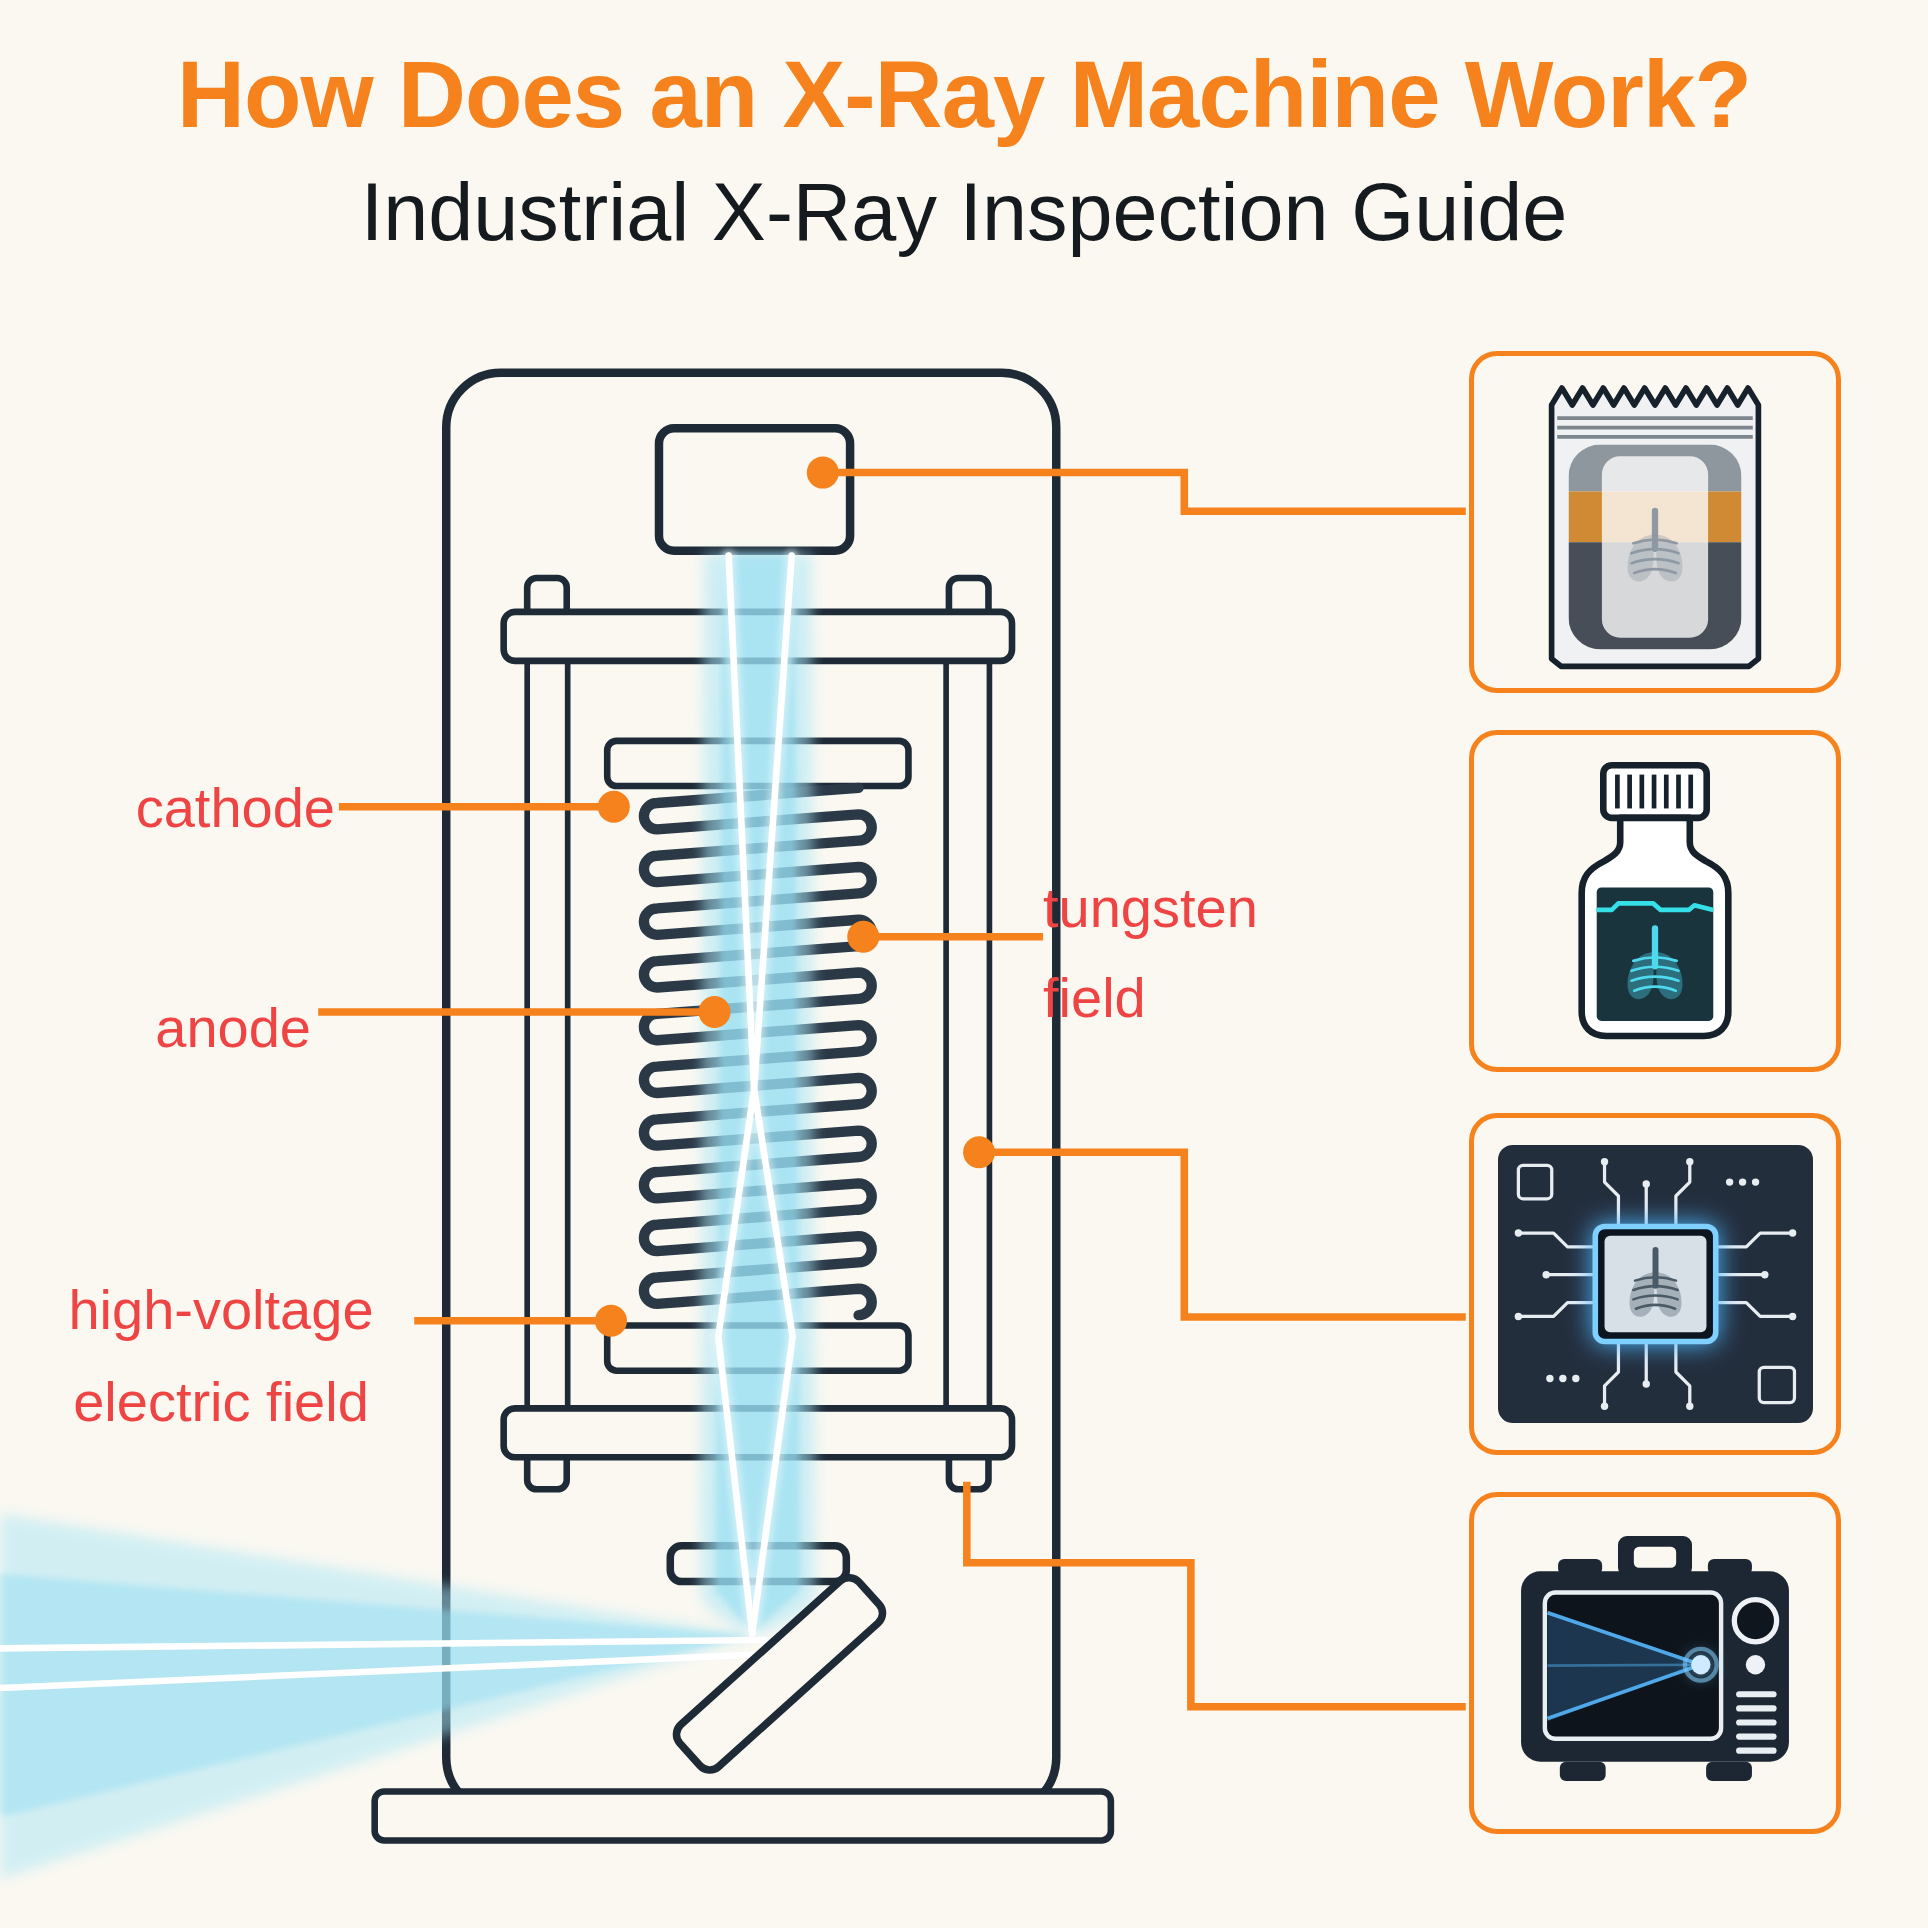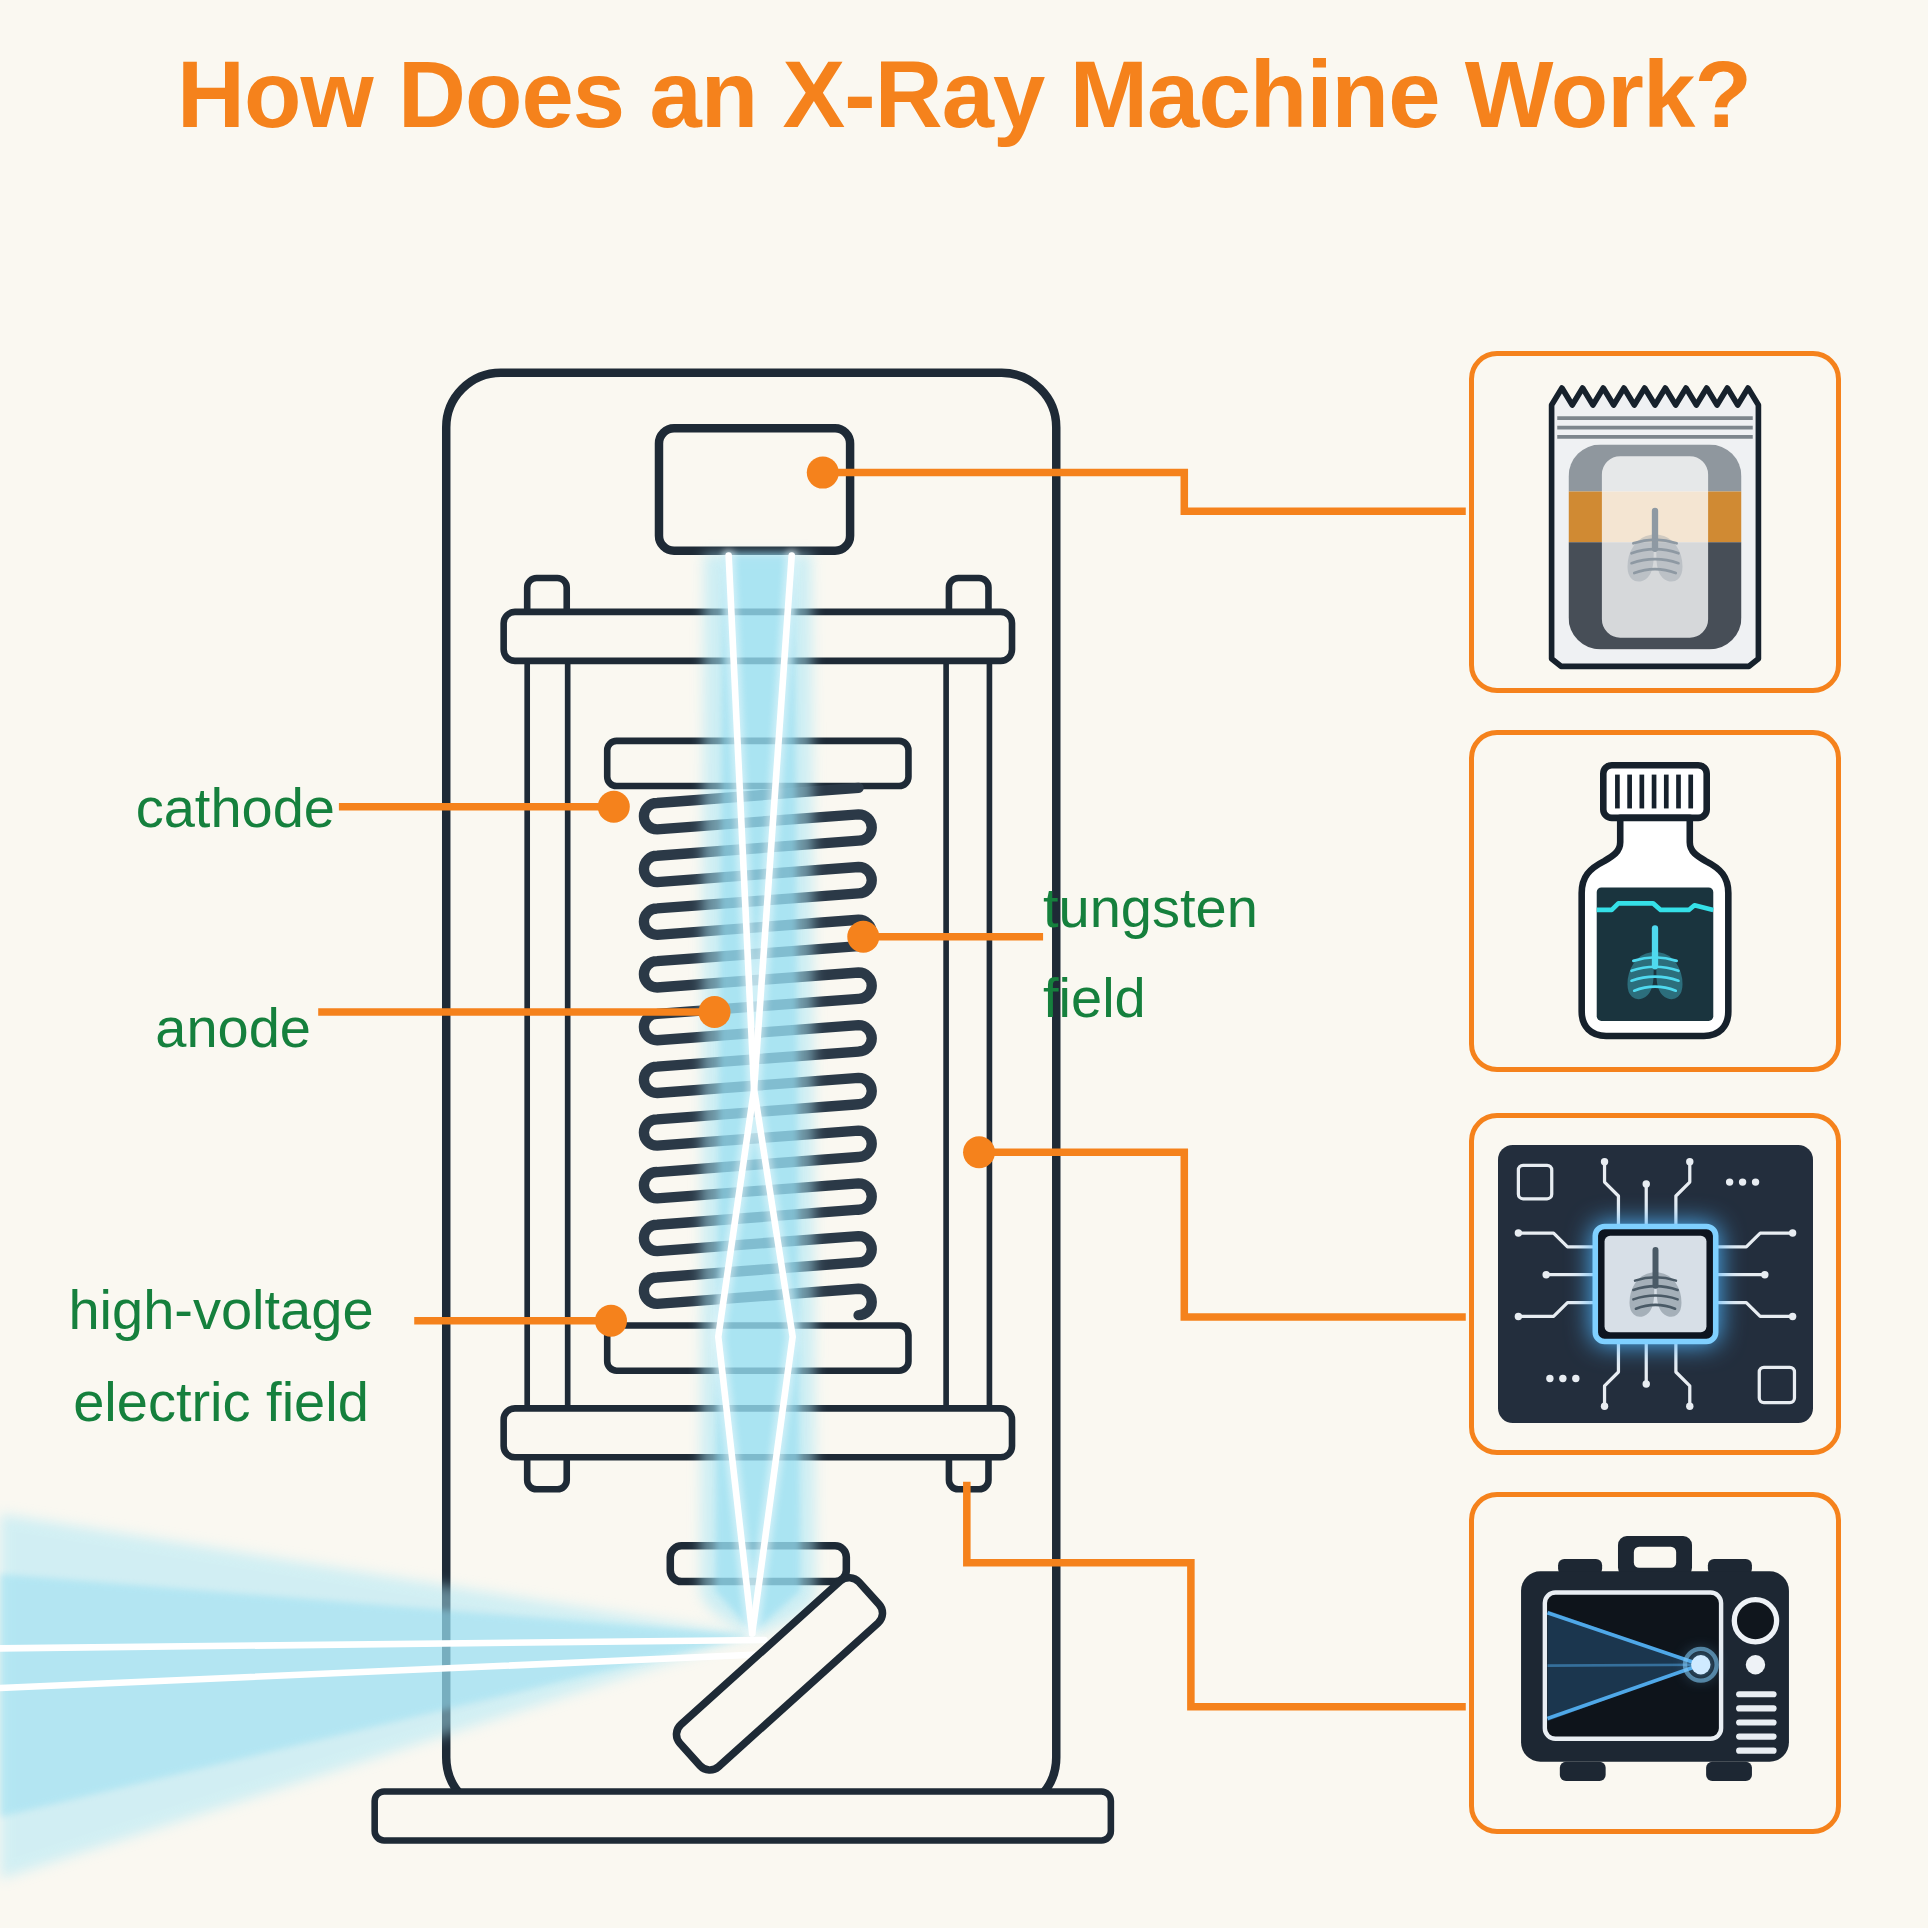--- a/index.html
+++ b/index.html
@@ -3,36 +3,37 @@
 <meta charset="utf-8">
 <style>
   html,body{margin:0;padding:0;background:#FAF8F1;}
   #stage{position:relative;width:1928px;height:1928px;background:#FAF8F1;overflow:hidden;
          font-family:"Liberation Sans",sans-serif;}
   .title{position:absolute;left:0;top:41px;width:1928px;text-align:center;
          font-size:94px;font-weight:bold;color:#F5821C;letter-spacing:-0.9px;}
   .subtitle{position:absolute;left:0;top:166px;width:1928px;text-align:center;
          font-size:81px;font-weight:400;color:#151a1e;}
   svg.layer{position:absolute;left:0;top:0;}
-  .lbl{position:absolute;color:#15803d;font-size:56px;line-height:72px;}
+  .lbl{position:absolute;color:#ef4444;font-size:56px;line-height:72px;}
   .lbl-cathode{left:38px;top:772px;width:297px;text-align:right;}
   .lbl-anode{left:38px;top:977px;width:273px;text-align:right;margin-top:15px;}
   .lbl-hv{left:28px;top:1264px;width:386px;text-align:center;line-height:92px;}
   .lbl-tungsten{left:1043px;top:863px;width:377px;text-align:left;line-height:90px;}
   .panel{position:absolute;left:1469px;width:372px;height:342px;border:5.6px solid #F5821C;
          border-radius:28px;box-sizing:border-box;display:flex;align-items:center;justify-content:center;}
   .panel svg{display:block;}
   .p1{top:351px;} .p2{top:730px;} .p3{top:1113px;} .p4{top:1492px;}
 </style>
 </head>
 <body>
 
 <div id="stage">
 
   <div class="title">How Does an X-Ray Machine Work?</div>
+  <div class="subtitle">Industrial X-Ray Inspection Guide</div>
 
   <svg class="layer" width="1928" height="1928" viewBox="0 0 2048 2048">
     <defs>
       <filter id="soft" x="-30%" y="-30%" width="160%" height="160%">
         <feGaussianBlur stdDeviation="7"></feGaussianBlur>
       </filter>
       <filter id="soft2" x="-30%" y="-30%" width="160%" height="160%">
         <feGaussianBlur stdDeviation="3.5"></feGaussianBlur>
       </filter>
       <symbol id="lungs" viewBox="0 0 100 100">

